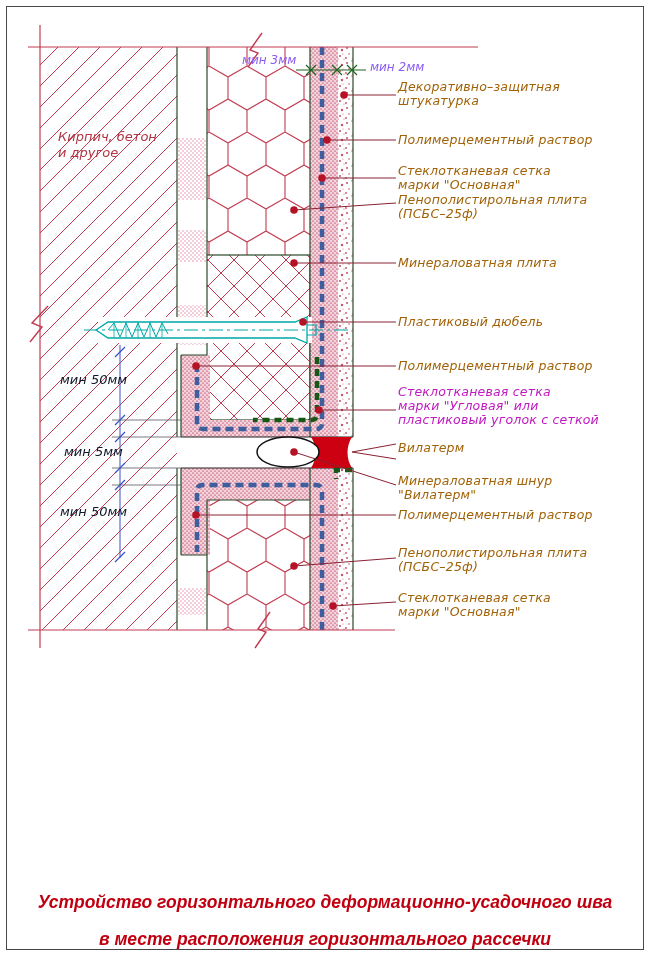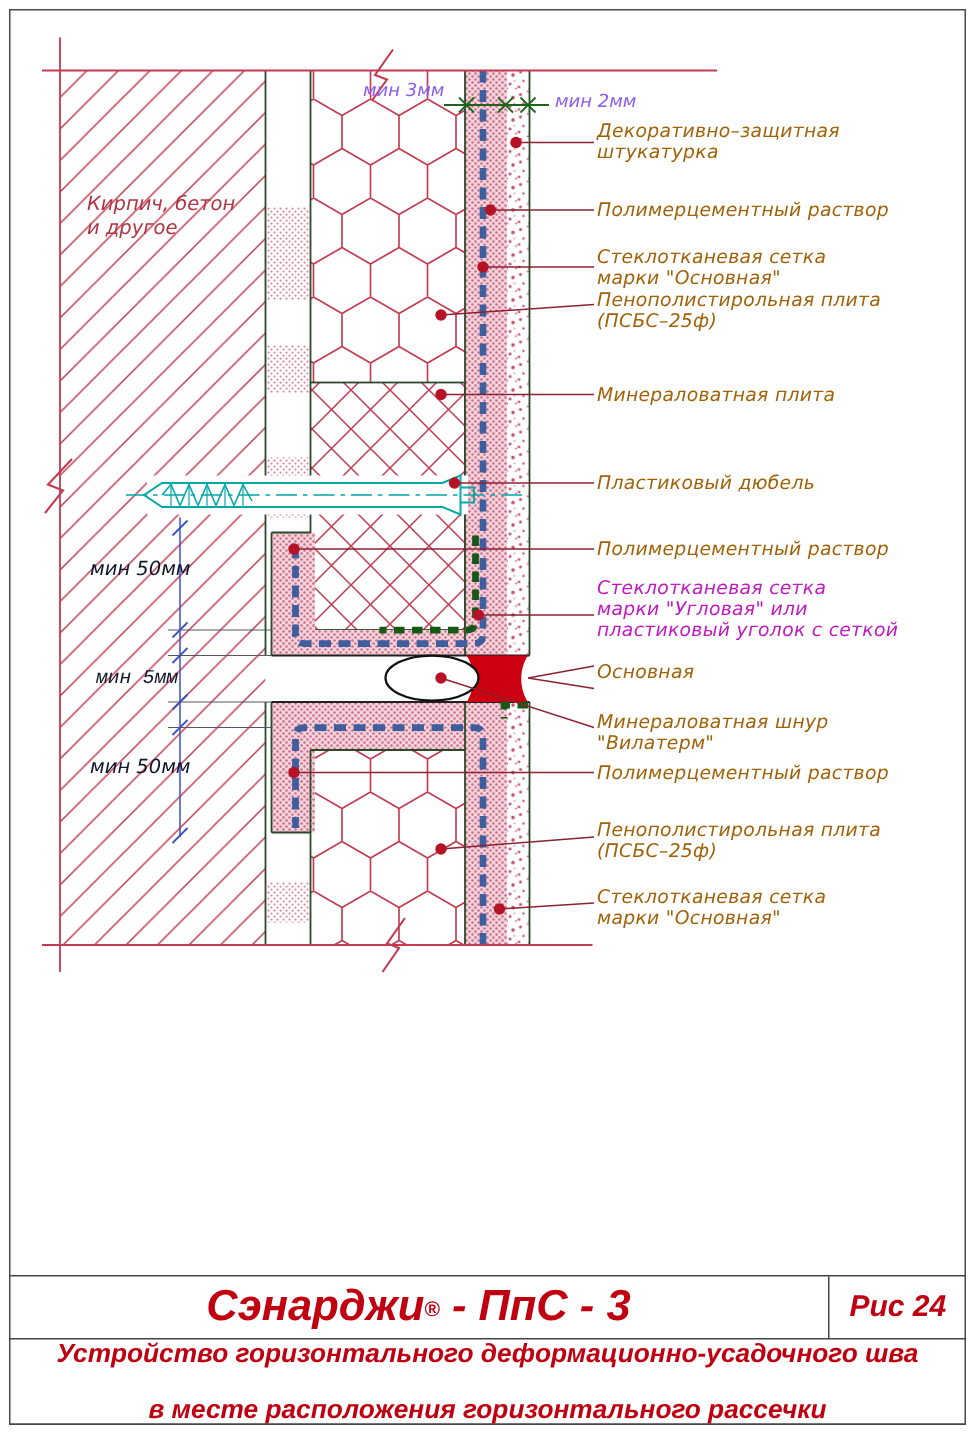--- a/index.html
+++ b/index.html
@@ -219,50 +219,42 @@
     </g>
   </svg>
 
   <div class="wall-lbl">Кирпич,  бетон
 и  другое</div>
 
   <div class="dim-green" style="left:242px;top:53px;">мин  3мм</div>
   <div class="dim-green" style="left:370px;top:47px;margin-top:13px;">мин  2мм</div>
 
   <div class="dim-blue" style="left:60px;top:372px;">мин  50мм</div>
-  <div class="dim-blue" style="left:64px;top:444px;font-family:Liberation Mono, monospace;">мин  5мм</div>
+  <div class="dim-blue" style="left:64px;top:444px;">мин  5мм</div>
   <div class="dim-blue" style="left:60px;top:504px;">мин  50мм</div>
 
   <div class="lbl" style="top:80px;">Декоративно–защитная
 штукатурка</div>
   <div class="lbl" style="top:133px;">Полимерцементный  раствор</div>
   <div class="lbl" style="top:164px;">Стеклотканевая  сетка
 марки  "Основная"</div>
   <div class="lbl" style="top:193px;">Пенополистирольная  плита
 (ПСБС–25ф)</div>
   <div class="lbl" style="top:315px;">Пластиковый  дюбель</div>
   <div class="lbl" style="top:256px;">Минераловатная  плита</div>
   <div class="lbl" style="top:359px;">Полимерцементный  раствор</div>
   <div class="lbl lbl-magenta" style="top:385px;">Стеклотканевая  сетка
 марки  "Угловая"  или
 пластиковый  уголок  с  сеткой</div>
-  <div class="lbl" style="top:441px;">Основная</div>
+  <div class="lbl" style="top:441px;">Вилатерм</div>
   <div class="lbl" style="top:474px;">Минераловатная  шнур
 "Вилатерм"</div>
   <div class="lbl" style="top:508px;">Полимерцементный  раствор</div>
   <div class="lbl" style="top:546px;">Пенополистирольная  плита
 (ПСБС–25ф)</div>
   <div class="lbl" style="top:591px;">Стеклотканевая  сетка
 марки  "Основная"</div>
 
-  <div class="trow">
-    <div class="tmain">
-      <span>Сэнарджи</span>
-        <sup>®</sup>
-        <span style="white-space:pre;"> - ПпС - 3</span>
-    </div>
-    <div class="tfig">Рис 24</div>
-  </div>
   <div class="tcap">
     <div>Устройство горизонтального деформационно-усадочного шва</div>
     <div>в месте расположения горизонтального рассечки</div>
   </div>
 </div>
 
 </body></html>

